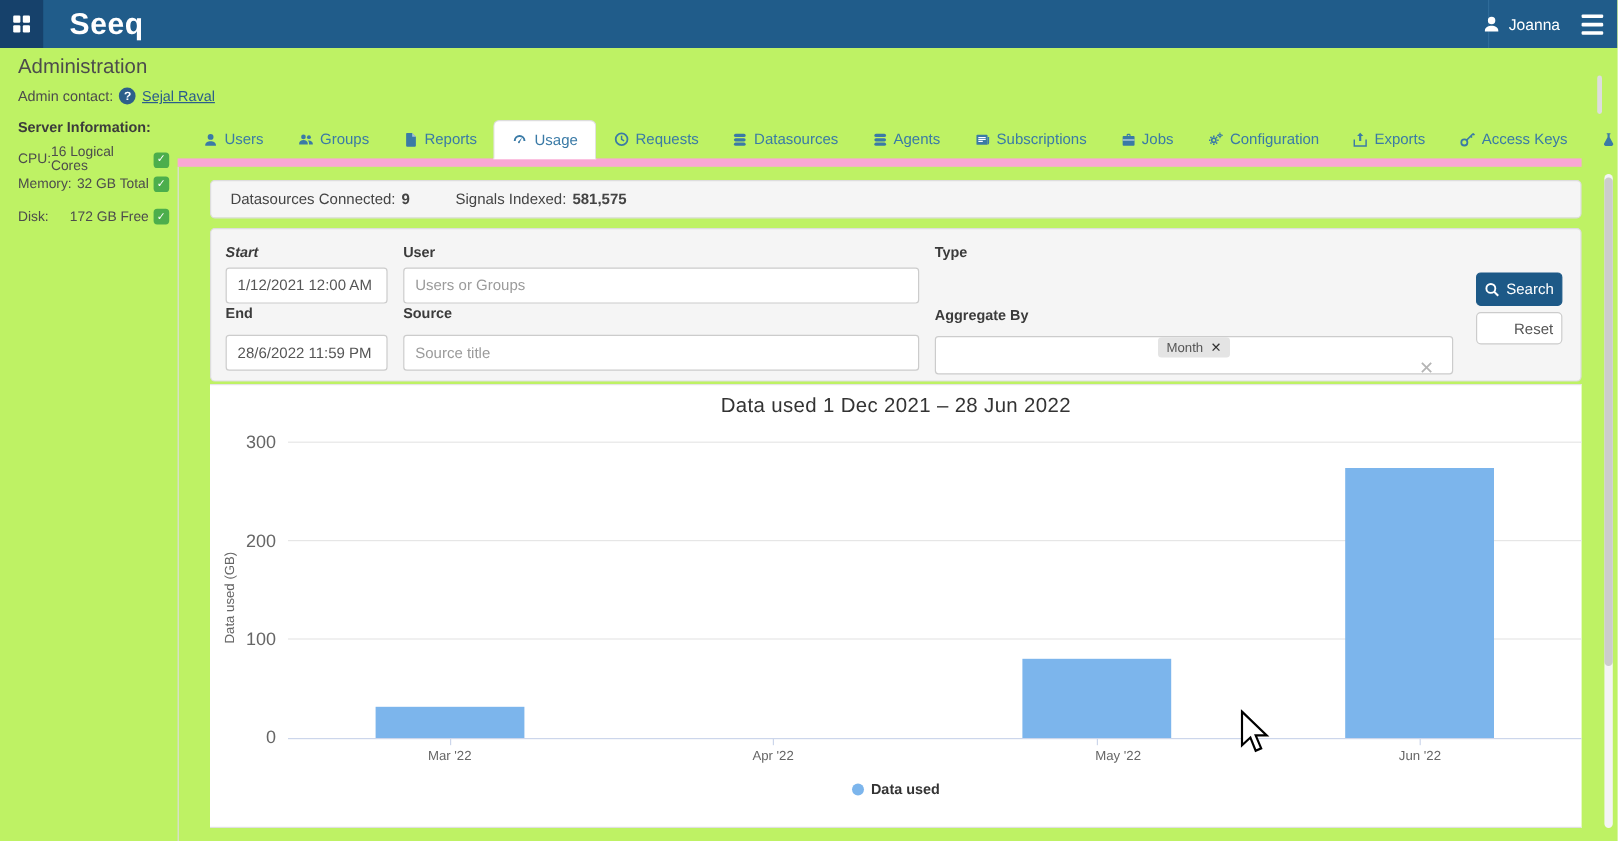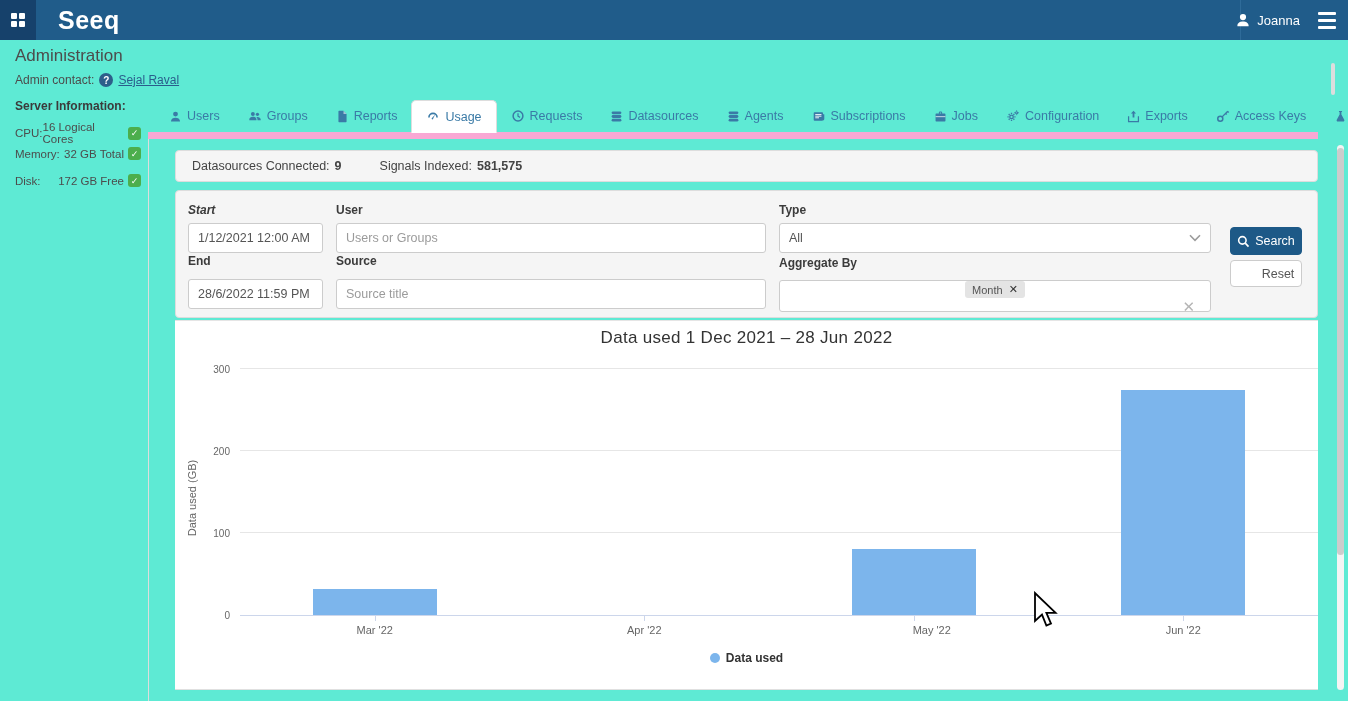--- a/index.html
+++ b/index.html
@@ -1,17 +1,17 @@
 <!DOCTYPE html>
 <html><head>
 <meta charset="utf-8">
 <style>
   * { margin:0; padding:0; box-sizing:border-box; }
   body { font-family:"Liberation Sans","DejaVu Sans",sans-serif; background:#fff; }
-  #app { position:relative; width:1348px; height:701px; background:#5eead4; overflow:hidden; }
+  #app { position:relative; width:1348px; height:701px; background:#bef264; overflow:hidden; }
 
   
   .navbar { position:absolute; top:0; left:0; width:1348px; height:40px; background:#205c8a; display:flex; align-items:center; }
   .nav-tile { width:36px; height:40px; background:#16416b; display:flex; align-items:center; justify-content:center; flex:0 0 36px; cursor:pointer; }
   .grid-icon { width:15px; height:15px; display:grid; grid-template-columns:6px 6px; grid-template-rows:6px 6px; gap:2px; }
   .grid-icon span { background:#fff; border-radius:1px; }
   .logo { color:#fff; font-size:25px; font-weight:600; letter-spacing:0.5px; margin-left:22px; cursor:pointer; }
   .nav-right { position:absolute; right:8px; top:0; height:40px; display:flex; align-items:center; gap:18px; }
   .nav-divider { position:absolute; left:1240px; top:0; height:40px; width:1px; background:#2e6b99; }
   .nav-user { display:flex; align-items:center; gap:6px; color:#fff; font-size:13px; cursor:pointer; }
@@ -51,21 +51,21 @@
   .sel-clear { color:#b5b5b5; font-size:15px; margin-left:auto; cursor:pointer; padding:0 6px; }
   .btn-search { position:absolute; left:1054px; top:36px; width:72px; height:28px; background:#1d5987; border:1px solid #1d5987; border-radius:4px; color:#fff; font-size:12.5px; display:flex; align-items:center; justify-content:center; gap:5px; cursor:pointer; font-family:inherit; }
   .btn-reset { position:absolute; left:1054px; top:69px; width:72px; height:27px; background:#fff; border:1px solid #ccc; border-radius:4px; color:#555; font-size:12.5px; display:flex; align-items:center; justify-content:center; cursor:pointer; font-family:inherit;padding-left:24px; }
 
   
   .chart-panel { position:absolute; left:175px; top:320px; width:1143px; height:370px; background:#fff; border-top:1px solid #e5e5e5; border-bottom:1px solid #e0e0e0; }
   .chart-title { position:absolute; top:7px; left:0; width:100%; text-align:center; font-size:17px; color:#333; letter-spacing:0.3px; }
   .yaxis-title { position:absolute; left:-8px; top:171px; width:100px; text-align:center; transform:translateX(-25px) rotate(-90deg); font-size:11px; color:#666; white-space:nowrap; }
   #plot { position:absolute; left:65px; top:48px; width:1078px; height:247px; border-bottom:1px solid #ccd6eb; }
   .gridline { position:absolute; left:0; width:100%; height:1px; background:#e6e6e6; }
-  .ytick-label { position:absolute; right:calc(100% + 10px); transform:translateY(50%); font-size:10px; color:#666; }
+  .ytick-label { position:absolute; right:calc(100% + 10px); transform:translateY(50%); font-size:15px; color:#666; }
   .bar { position:absolute; bottom:0; }
   .xtick { position:absolute; top:100%; width:1px; height:6px; background:#ccd6eb; }
   .xlabel { position:absolute; top:calc(100% + 9px); transform:translateX(-50%); font-size:11px; color:#666; white-space:nowrap; }
   .legend { position:absolute; top:330px; left:0; width:100%; text-align:center; font-size:12px; font-weight:bold; color:#333; }
   .legend-dot { display:inline-block; width:10px; height:10px; border-radius:50%; margin-right:6px; vertical-align:-1px; }
 
   
   .scroll-track { position:absolute; left:1337px; top:145px; width:7px; height:545px; background:#f4f4f4; border-radius:4px; }
   .scroll-thumb { position:absolute; left:1337px; top:148px; width:7px; height:407px; background:#ccc; border-radius:4px; }
   .scroll-thumb-mini { position:absolute; left:1331px; top:63px; width:4px; height:32px; background:#ddd; border-radius:2px; }
@@ -239,26 +239,20 @@
   </div>
 
   <div class="filter-panel">
     <span class="f-label" style="left:12px; top:12px;font-style:italic;">Start</span>
     <input class="f-input" style="left: 12px; top: 32px; width: 135px;" value="1/12/2021 12:00 AM">
 
     <span class="f-label" style="left:160px; top:12px;">User</span>
     <input class="f-input" style="left: 160px; top: 32px; width: 430px;" placeholder="Users or Groups">
 
     <span class="f-label" style="left:603px; top:12px;">Type</span>
-    <div class="f-select" style="left:603px; top:32px; width:432px;">
-      <span>All</span>
-      <svg class="chev" width="12" height="8" viewBox="0 0 12 8">
-          <path d="M1 1.3l5 5 5-5" stroke="#9b9b9b" stroke-width="1.6" fill="none"></path>
-        </svg>
-    </div>
 
     <span class="f-label" style="left:12px; top:63px;">End</span>
     <input class="f-input" style="left: 12px; top: 88px; width: 135px;" value="28/6/2022 11:59 PM">
 
     <span class="f-label" style="left:160px; top:63px;">Source</span>
     <input class="f-input" style="left: 160px; top: 88px; width: 430px;" placeholder="Source title">
 
     <span class="f-label" style="left:603px; top:65px;">Aggregate By</span>
     <div class="f-select" style="left:603px; top:89px; width:432px; height:32px;flex-direction:column;">
       <span class="chip">

